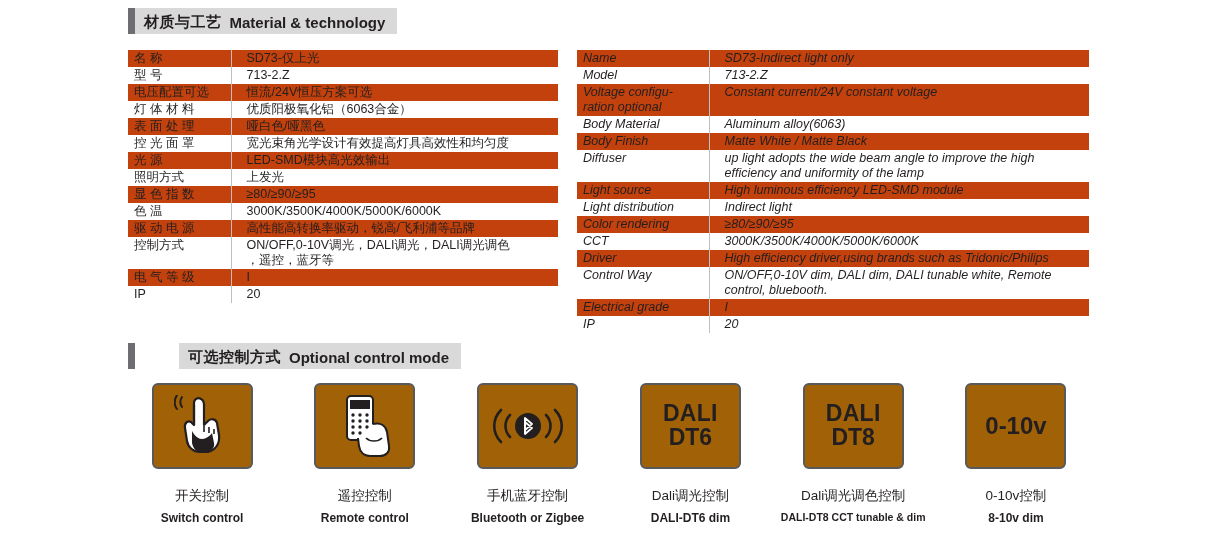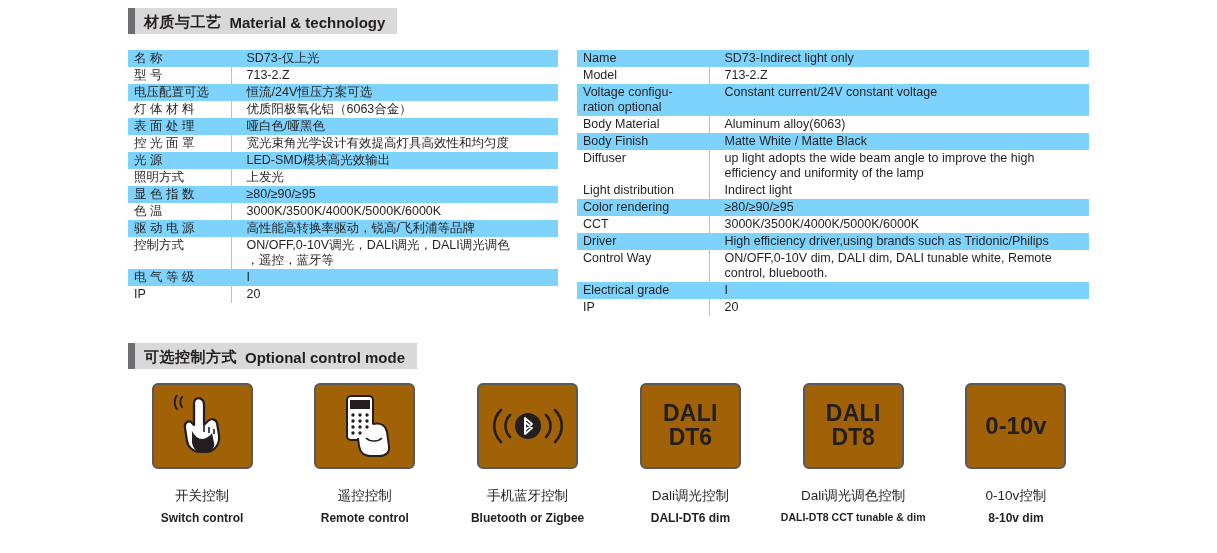--- a/index.html
+++ b/index.html
@@ -51,41 +51,41 @@
     table-layout: fixed;
   }
   .spec-table td {
     vertical-align: top;
     padding: 1px 0 1px 0;
     font-size: 12.5px;
     line-height: 15px;
     color: #231f20;
   }
   .spec-table tr.alt td {
-    background: #7dd3fc;
+    background: #c2410c;
   }
   .spec-table td.label {
     padding-left: 6px;
   }
   .spec-table td.value {
     padding-left: 15px;
     border-left: 1px solid #bfbfbf;
   }
 
   
   #table-left { left: 128px; top: 50px; width: 430px; }
   #table-left col.c1 { width: 103px; }
   #table-left col.c2 { width: 327px; }
   #table-left td.label { letter-spacing: 0px; }
 
   
   #table-right { left: 577px; top: 50px; width: 512px; }
   #table-right col.c1 { width: 132px; }
   #table-right col.c2 { width: 380px; }
-  #table-right td { font-size: 12.5px; }
+  #table-right td { font-size: 12.5px; font-style: italic; }
 
   
   .modes {
     position: absolute;
     left: 128px;
     top: 383px;
     width: 962px;
     display: flex;
     justify-content: space-between;
   }
@@ -235,20 +235,24 @@
         <td class="value">Aluminum alloy(6063)</td>
       </tr>
       <tr class="alt">
         <td class="label">Body Finish</td>
         <td class="value">Matte White / Matte Black</td>
       </tr>
       <tr>
         <td class="label">Diffuser</td>
         <td class="value">up light adopts the wide beam angle to improve the high<br>efficiency and uniformity of the lamp</td>
       </tr>
+      <tr class="alt">
+        <td class="label">Light source</td>
+        <td class="value">High luminous efficiency LED-SMD module</td>
+      </tr>
       <tr>
         <td class="label">Light distribution</td>
         <td class="value">Indirect light</td>
       </tr>
       <tr class="alt">
         <td class="label">Color rendering</td>
         <td class="value">≥80/≥90/≥95</td>
       </tr>
       <tr>
         <td class="label">CCT</td>
@@ -266,21 +270,21 @@
         <td class="label">Electrical grade</td>
         <td class="value">I</td>
       </tr>
       <tr>
         <td class="label">IP</td>
         <td class="value">20</td>
       </tr>
     </tbody>
 </table>
 
-<div class="section-header" id="hdr-control" style="left:128px; top:343px;">
+<div class="section-header" id="hdr-control" style="left:128px; top:343px;gap:44px;">
   <div class="bar"></div>
   <div class="hdr-body">
     <span class="hdr-cn">可选控制方式</span>
     <span class="hdr-en">Optional control mode</span>
   </div>
 </div>
 
 <div class="modes" id="modes">
     <div class="mode">
       <div class="mode-box">

